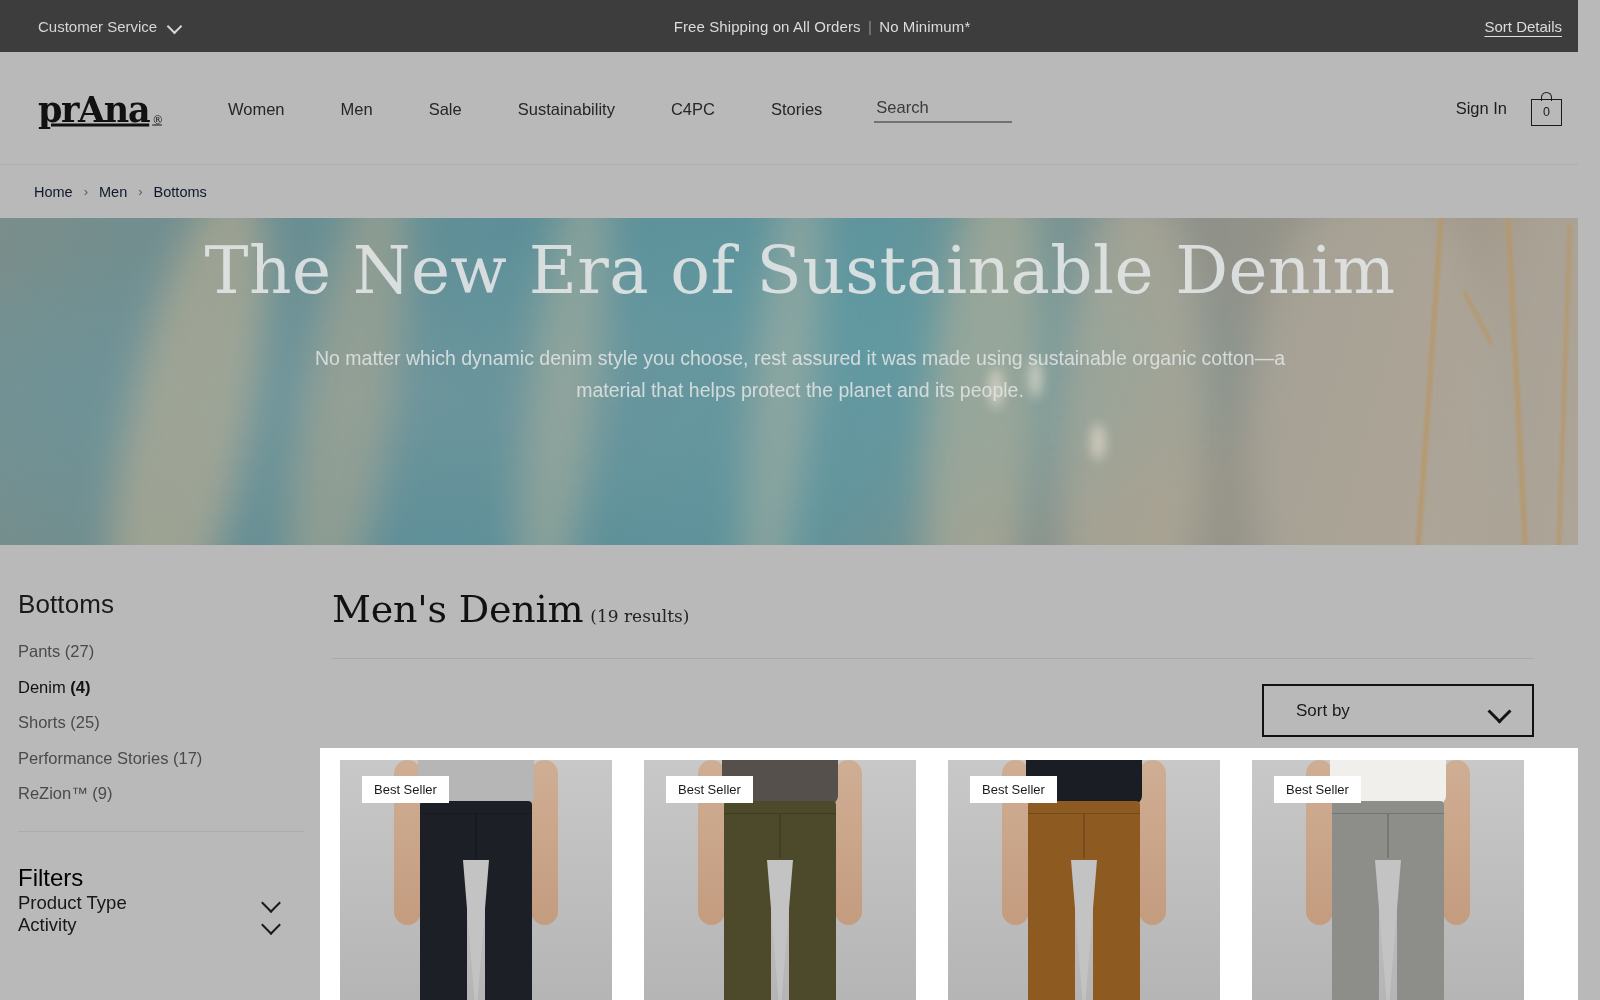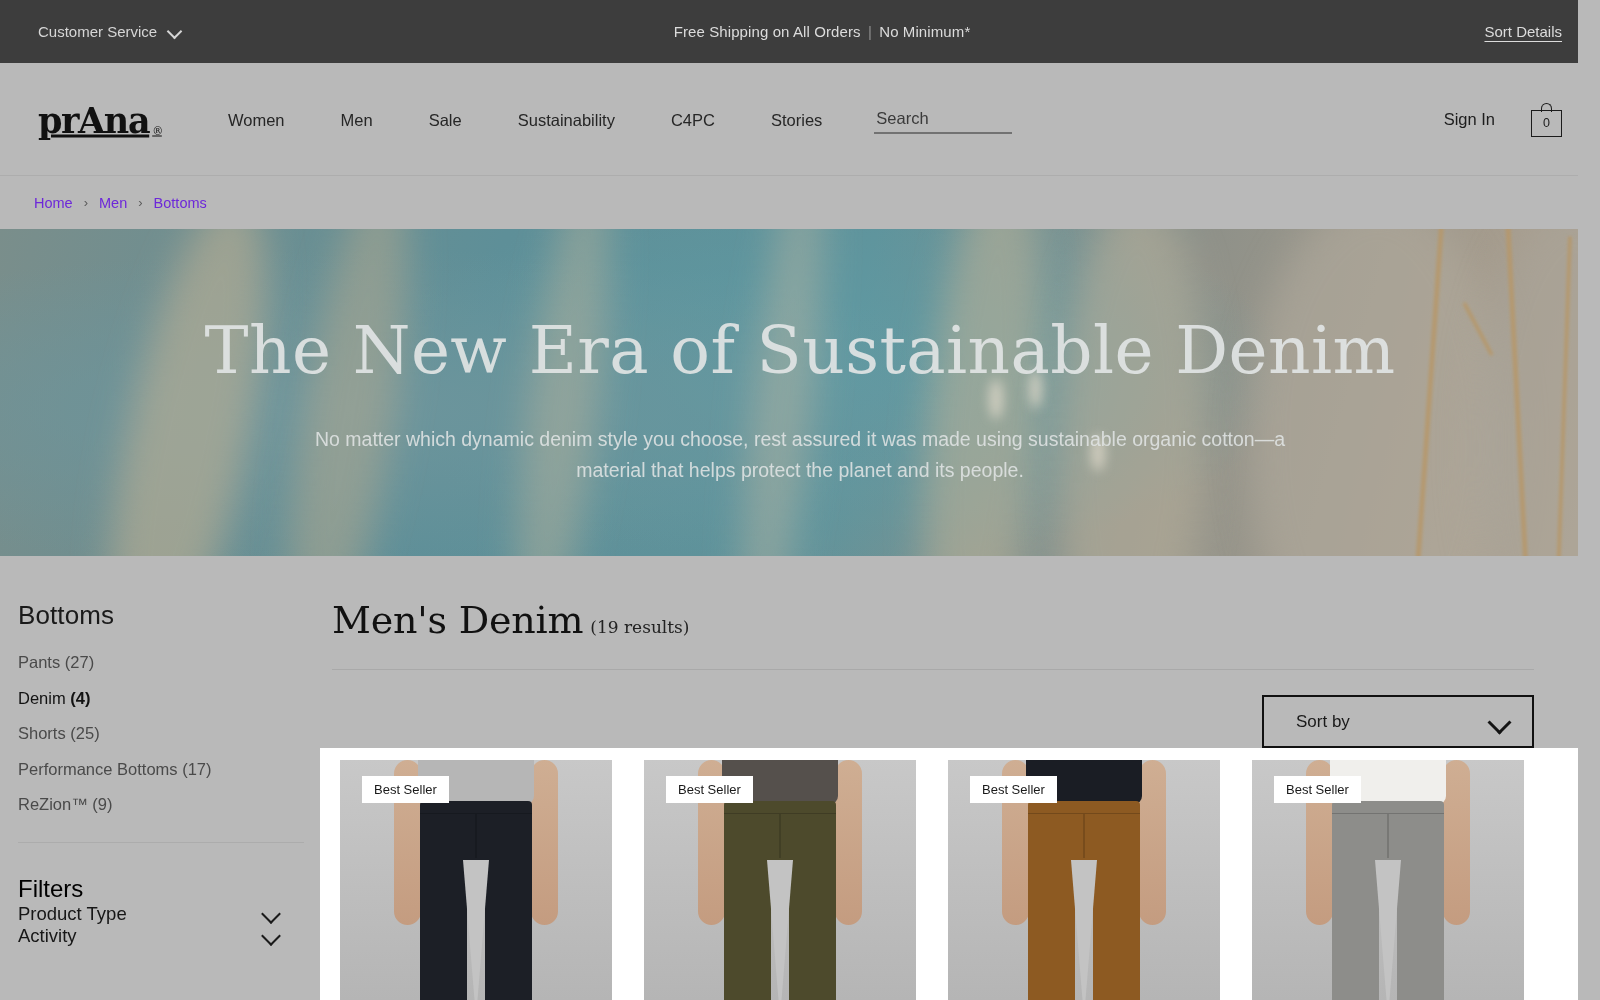--- a/index.html
+++ b/index.html
@@ -7,21 +7,21 @@
     width: 1600px; height: 1000px;
     overflow: hidden;
     font-family: "Liberation Sans", sans-serif;
     background: #b9b9b9;
   }
   #page { position: relative; width: 1600px; height: 1000px; background: #b9b9b9; }
 
   
   .promo-bar {
     position: relative;
-    height: 63px;
+    height: 52px;
     background: #3d3d3d;
     display: flex;
     align-items: center;
     color: #d8d8d8;
     font-size: 14.5px;
   }
   .promo-left { position: absolute; left: 38px; display: flex; align-items: center; gap: 11px; }
   .promo-left .label { color: #d6d6d6; font-size: 15px; }
   .chev-sm { display: inline-block; width: 13px; height: 13px; position: relative; }
   .chev-sm::before {
@@ -63,42 +63,42 @@
   .search-wrap { margin-left: 24px; position: relative; }
   .search-input {
     width: 138px; background: transparent; border: none;
     border-bottom: 1.4px solid #2c2c2c;
     font-family: "Liberation Sans", sans-serif;
     font-size: 16.5px; color: #3a3a3a; padding: 2px 2px 5px 2px;
     outline: none;
   }
   .search-input::placeholder { color: #3a3a3a; opacity: 1; }
   .header-right { position: absolute; right: 38px; top: 50%; transform: translateY(-50%);
-                  display: flex; align-items: center; gap: 36px; }
+                  display: flex; align-items: center; gap: 24px; }
   .signin { font-size: 16.5px; color: #1d1d1d; text-decoration: none; }
   .bag { position: relative; width: 31px; height: 34px; }
   .bag .body {
     position: absolute; bottom: 0; left: 0; width: 31px; height: 27px;
     border: 1.8px solid #1b1b1b; background: transparent;
     display: flex; align-items: center; justify-content: center;
     font-size: 12.5px; color: #1b1b1b;
   }
   .bag .handle {
     position: absolute; top: 0; left: 10px; width: 11px; height: 9px;
     border: 1.8px solid #1b1b1b; border-bottom: none;
     border-radius: 6px 6px 0 0;
   }
   .header-rule { position: absolute; left: 0; right: 0; bottom: 0; height: 1px; background: #adadad; }
 
   
   .breadcrumb {
     height: 53px; display: flex; align-items: center;
     padding-left: 34px; gap: 11px; background: #b9b9b9;
   }
-  .breadcrumb a, .breadcrumb span.crumb { font-size: 14.5px; color: #6d28d9; text-decoration: none; }
+  .breadcrumb a, .breadcrumb span.crumb { font-size: 14.5px; color: #0f172a; text-decoration: none; }
   .breadcrumb .arrow { color: #5a5a5a; font-size: 13px; }
   .breadcrumb .current { color: #3a3a3a; }
 
   
   .hero {
     position: relative; height: 327px; overflow: hidden;
     background: #6e8b90;
   }
   .hero-bg { position: absolute; inset: 0; }
   .hero-bg .layer1 {
@@ -129,21 +129,21 @@
   .hero-bg .twig {
     position: absolute; background: rgba(182,152,106,.85); filter: blur(1.4px); border-radius: 3px;
   }
   .hero-bg .twig.t1 { left: 89.2%; top: -5%; width: 5px; height: 112%; transform: rotate(4deg); }
   .hero-bg .twig.t2 { left: 94.6%; top: -10%; width: 5px; height: 118%; transform: rotate(-3deg); }
   .hero-bg .twig.t3 { left: 97.6%; top: 2%; width: 4px; height: 105%; transform: rotate(2deg); }
   .hero-bg .twig.t4 { left: 90.5%; top: 30%; width: 60px; height: 4px; transform: rotate(62deg); }
 
   .hero-content {
     position: relative; z-index: 3; height: 100%;
-    display: flex; flex-direction: column; align-items: center; justify-content: center;
+    display: flex; flex-direction: column; align-items: center; justify-content: flex-start;
     padding-top: 18px;
   }
   .hero-title {
     font-family: "DejaVu Serif", serif;
     font-weight: 400;
     font-size: 66px;
     color: rgba(225,228,228,.92);
     letter-spacing: .4px;
     line-height: 1.05;
     margin-bottom: 38px;
@@ -354,21 +354,21 @@
           </a>
         </li>
         <li>
           <a href="#">
             <span>Shorts</span>
             <span>(25)</span>
           </a>
         </li>
         <li>
           <a href="#">
-            <span>Performance Bottoms</span>
+            <span>Performance Stories</span>
             <span>(17)</span>
           </a>
         </li>
         <li>
           <a href="#">
             <span>ReZion™</span>
             <span>(9)</span>
           </a>
         </li>
       </ul>

